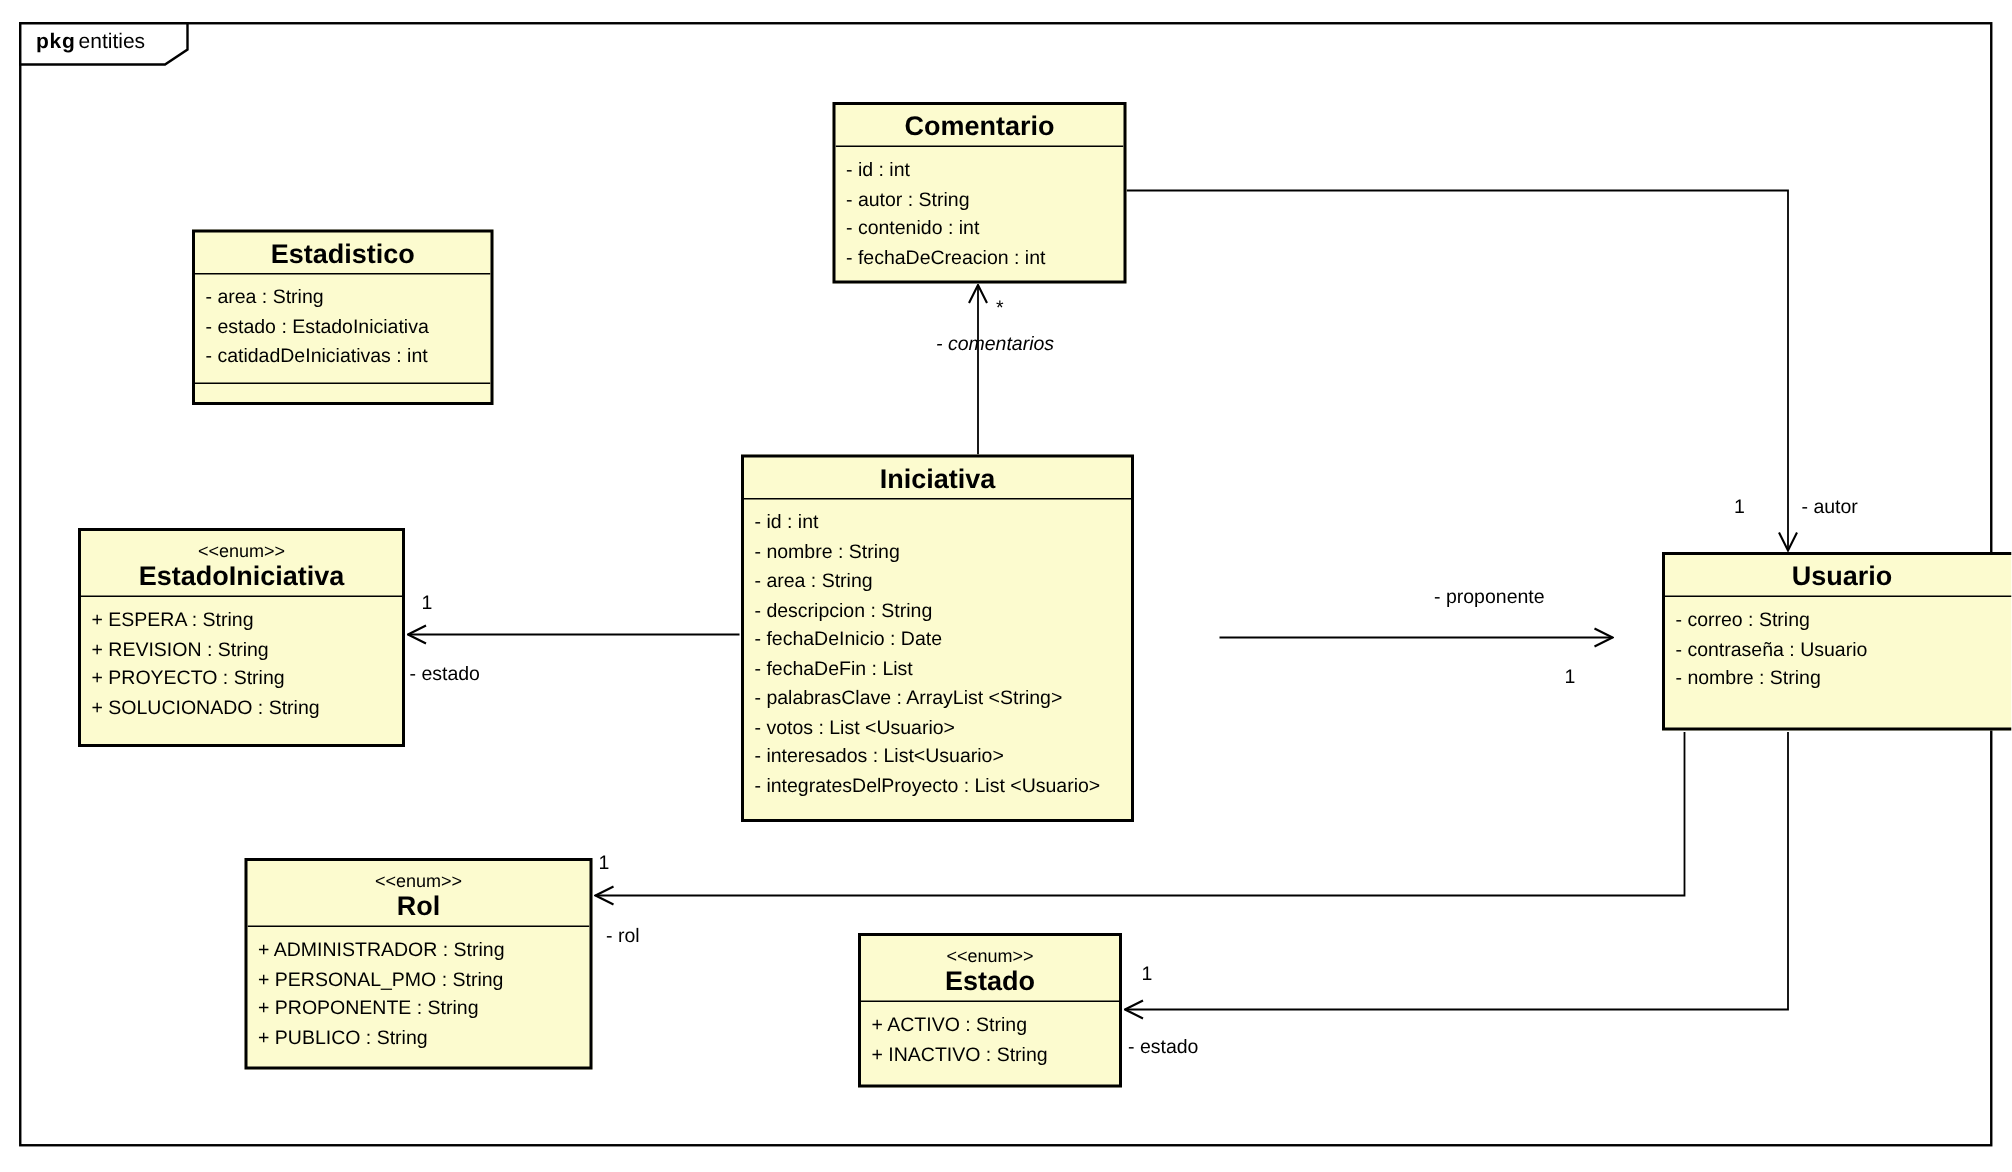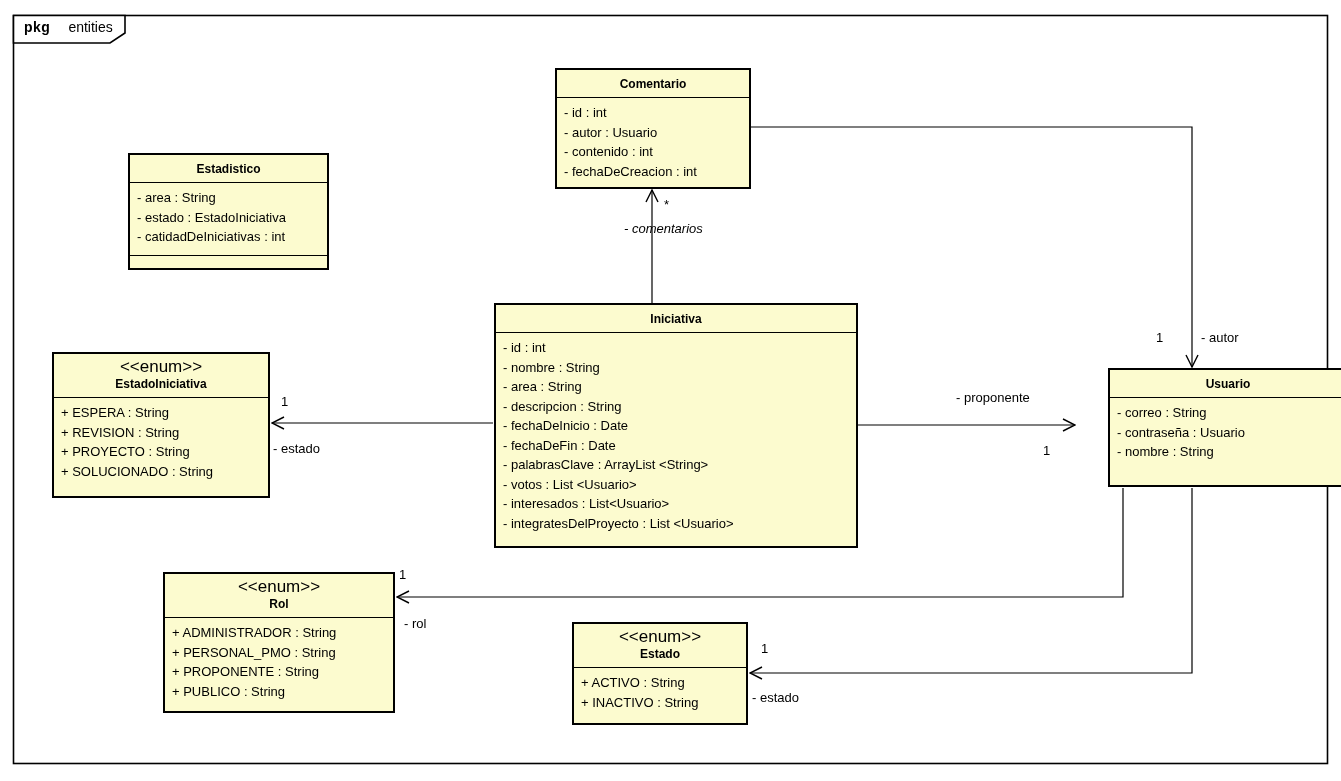--- a/index.html
+++ b/index.html
@@ -5,37 +5,37 @@
   html,body{margin:0;padding:0;background:#fff;}
   #stage{
     position:relative;width:1341px;height:781px;background:#fff;
     font-family:"Liberation Sans", sans-serif;color:#000;overflow:hidden;
   }
   #wires{position:absolute;left:0;top:0;width:1341px;height:781px;}
   .frame-tab-text{
     position:absolute;left:24px;top:19px;font-size:14px;z-index:3;white-space:nowrap;
   }
   .frame-tab-text .kw{font-weight:bold;letter-spacing:0.5px;margin-top:32px;}
-  .frame-tab-text .nm{font-weight:normal;margin-left:18px;}
+  .frame-tab-text .nm{font-weight:normal;margin-left:2px;}
   .uml-class{
     position:absolute;background:#FCFBCF;border:2px solid #000;box-sizing:border-box;
     display:flex;flex-direction:column;font-size:13px;z-index:2;overflow:hidden;
   }
   .uml-head{border-bottom:1px solid #000;text-align:center;padding:5px 4px 4px 4px;}
-  .uml-stereotype{display:block;font-weight:normal;font-size:17px;line-height:16px;}
-  .uml-name{display:block;font-weight:bold;font-size:12px;line-height:18px;}
+  .uml-stereotype{display:block;font-weight:normal;font-size:12px;line-height:16px;}
+  .uml-name{display:block;font-weight:bold;font-size:18px;line-height:18px;}
   .uml-attrs{padding:5px 6px 4px 7px;flex:1;}
   .uml-attr{line-height:19.5px;white-space:pre;}
   .uml-empty{border-top:1px solid #000;height:12px;flex:0 0 auto;}
   .edge-label{position:absolute;font-size:13px;z-index:2;white-space:nowrap;}
 
   
   #box-comentario{left:555px;top:68px;width:196px;height:121px;}
   #box-estadistico{left:128px;top:153px;width:201px;height:117px;}
-  #box-iniciativa{left:494px;top:303px;width:364px;height:245px;}
+  #box-iniciativa{left:494px;top:303px;width:262px;height:245px;}
   #box-estadoiniciativa{left:52px;top:352px;width:218px;height:146px;}
   #box-usuario{left:1076px;top:368px;width:240px;height:119px;margin-left:32px;}
   #box-rol{left:163px;top:572px;width:232px;height:141px;}
   #box-estado{left:572px;top:622px;width:176px;height:103px;}
 
   
   #lab-a1-m{left:664px;top:197px;}
   #lab-a1-r{left:624px;top:221px;font-style:italic;}
   #lab-a2-m{left:1156px;top:330px;}
   #lab-a2-r{left:1201px;top:330px;}
@@ -75,21 +75,21 @@
   <div class="frame-tab-text">
     <span class="kw">pkg</span><span class="nm">entities</span>
   </div>
 
   <div class="uml-class" id="box-comentario">
     <div class="uml-head">
       <span class="uml-name">Comentario</span>
     </div>
     <div class="uml-attrs">
       <div class="uml-attr">- id : int</div>
-      <div class="uml-attr">- autor : Usuario</div>
+      <div class="uml-attr">- autor : String</div>
       <div class="uml-attr">- contenido : int</div>
       <div class="uml-attr">- fechaDeCreacion : int</div>
     </div>
   </div>
 
   <div class="uml-class" id="box-estadistico">
     <div class="uml-head">
       <span class="uml-name">Estadistico</span>
     </div>
     <div class="uml-attrs">
@@ -103,21 +103,21 @@
   <div class="uml-class" id="box-iniciativa">
     <div class="uml-head">
       <span class="uml-name">Iniciativa</span>
     </div>
     <div class="uml-attrs">
       <div class="uml-attr">- id : int</div>
       <div class="uml-attr">- nombre : String</div>
       <div class="uml-attr">- area : String</div>
       <div class="uml-attr">- descripcion : String</div>
       <div class="uml-attr">- fechaDeInicio : Date</div>
-      <div class="uml-attr">- fechaDeFin : Date</div>
+      <div class="uml-attr">- fechaDeFin : List</div>
       <div class="uml-attr">- palabrasClave : ArrayList &lt;String&gt;</div>
       <div class="uml-attr">- votos : List &lt;Usuario&gt;</div>
       <div class="uml-attr">- interesados : List&lt;Usuario&gt;</div>
       <div class="uml-attr">- integratesDelProyecto : List &lt;Usuario&gt;</div>
     </div>
   </div>
 
   <div class="uml-class" id="box-estadoiniciativa">
     <div class="uml-head">
       <span class="uml-stereotype">&lt;&lt;enum&gt;&gt;</span>

